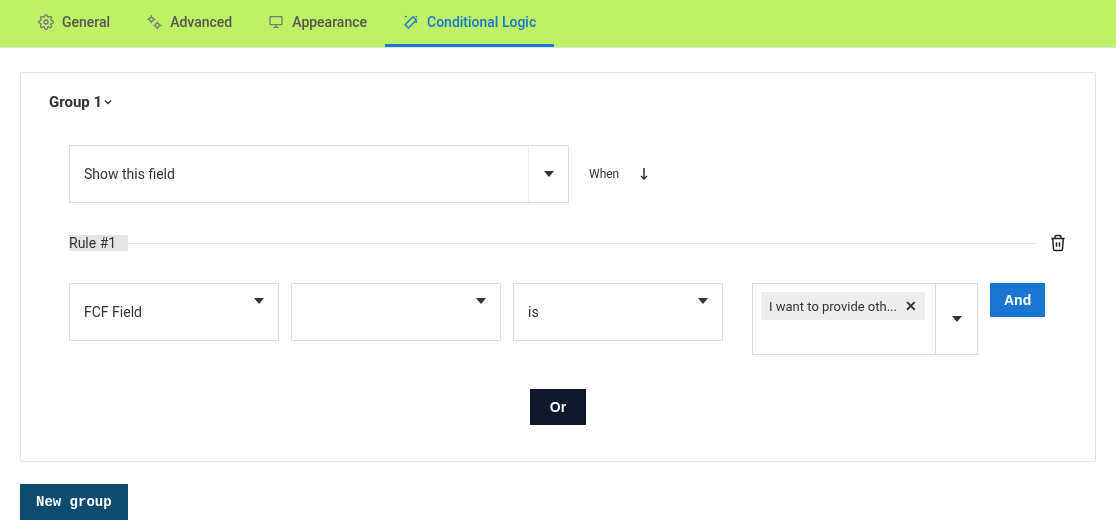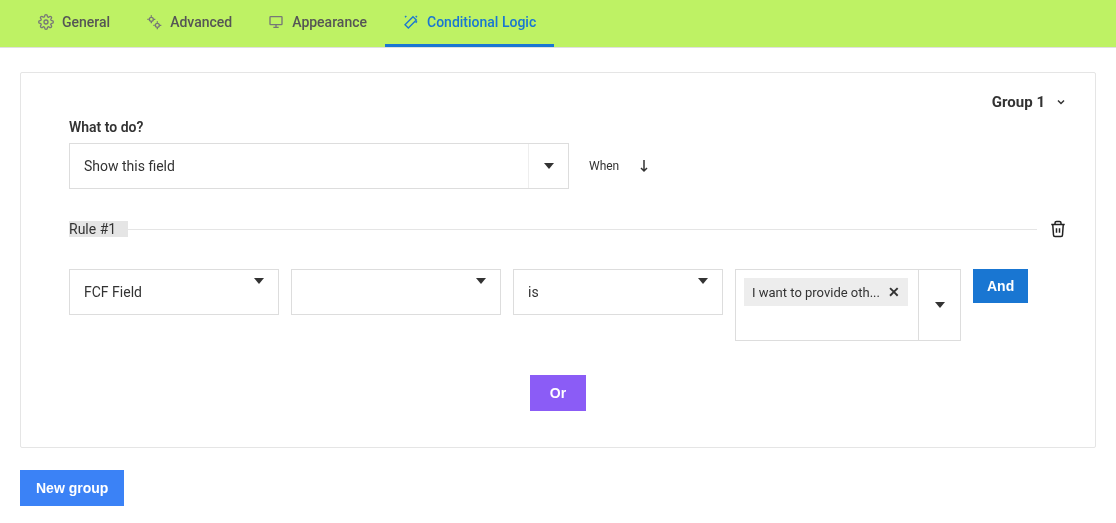--- a/index.html
+++ b/index.html
@@ -34,61 +34,61 @@
   .tab .ticon { width: 16px; height: 16px; display:inline-flex; align-items:center; justify-content:center; color:#777; }
   .tab.active .ticon { color:#1976d2; }
 
   .panel {
     margin: 24px 20px 12px 20px;
     border: 1px solid #e5e5e5;
     border-radius: 2px;
     padding: 20px 28px 36px 28px;
   }
   .group-header {
-    display: flex; align-items: center; gap: 10px;
-    font-weight: 700; font-size: 15px; margin-bottom: 8px; justify-content: flex-end;
+    display: flex; align-items: center; 
+    font-weight: 700; font-size: 15px; margin-bottom: 34px;
   }
   .section-label { font-weight: 600; font-size: 14px; margin: 6px 0 8px 20px; }
   .row1 { display:flex; align-items:center; gap: 20px; margin-left:20px; }
   .select {
     display:flex; align-items:center; justify-content:space-between;
-    border:1px solid #ddd; height:46px; padding: 0 14px;
+    border:1px solid #ddd; height:58px; padding: 0 14px;
     background:#fff; cursor:pointer;
   }
   .select .arrow { margin-left:auto; }
   .sel-action { width: 500px; }
   .sel-action .arrow-zone { width:40px; border-left:1px solid #eee; height:100%; display:flex; align-items:center; justify-content:center; margin-right:-14px; padding-right:0; }
   .when { font-size:12px; color:#333; display:flex; align-items:flex-end; gap:20px; }
 
   .rule-header {
     display:flex; align-items:center; margin: 30px 0 30px 20px; position:relative;
   }
   .rule-header .rlabel { background:#e5e5e5; padding-right:12px; font-weight:400; font-size:14px; }
   .rule-header .line { flex:1; height:1px; background:#e5e5e5; }
   .trash { width:18px; height:20px; margin-left:12px; cursor:pointer; color:#333; }
 
   .rule-row {
     display:flex; align-items:flex-start; gap:12px; margin-left:20px;
   }
   .rule-row .select { width: 210px; }
   .multi {
-    border:1px solid #ddd; width: 226px; display:flex; padding:0; height:72px;
+    border:1px solid #ddd; width: 226px; display:flex; padding:0; height:72px;margin-left:17px;
   }
   .multi .chips { flex:1; padding:8px; }
   .chip {
     background:#ededed; display:inline-flex; align-items:center; gap:8px;
     padding:6px 8px; font-size:13px; color:#333;
   }
   .chip .x { font-weight:700; cursor:pointer; font-size:14px; }
   .multi .arrow-col { width:42px; border-left:1px solid #ddd; display:flex; align-items:center; justify-content:center; }
 
   .btn { border:none; cursor:pointer; font-weight:600; font-size:14px; padding: 10px 16px; color:#fff; }
   .btn-and { background:#1976d2; height:34px; padding:0 14px;text-align:right; }
-  .btn-or { background:#8b5cf6; padding: 10px 20px; }
-  .btn-newgroup { background:#3b82f6; padding:10px 16px; margin:10px 0 0 20px; }
+  .btn-or { background:#0f172a; padding: 10px 20px; }
+  .btn-newgroup { background:#0c4a6e; padding:10px 16px; margin:10px 0 0 20px;font-family:Liberation Mono, monospace; }
 
   .or-row { display:flex; justify-content:center; margin-top:34px; }
 
   svg { display:block; }
   .caret { width:0; height:0; border-left:5px solid transparent; border-right:5px solid transparent; border-top:6px solid #333; }
   .chev { width:12px; height:12px; }
 </style>
 </head>
 <body>
 
@@ -140,21 +140,20 @@
 
   <div class="group-header">
     <span>Group 1</span>
     <span>
       <svg class="chev" viewBox="0 0 24 24" fill="none" stroke="#333" stroke-width="3">
           <polyline points="6 9 12 15 18 9"></polyline>
         </svg>
     </span>
   </div>
 
-  <div class="section-label">What to do?</div>
 
   <div class="row1">
     <div class="select sel-action">
       <span>Show this field</span>
       <span class="arrow-zone">
           <span class="caret"></span>
         </span>
     </div>
     <div class="when">
       <span>When</span>

